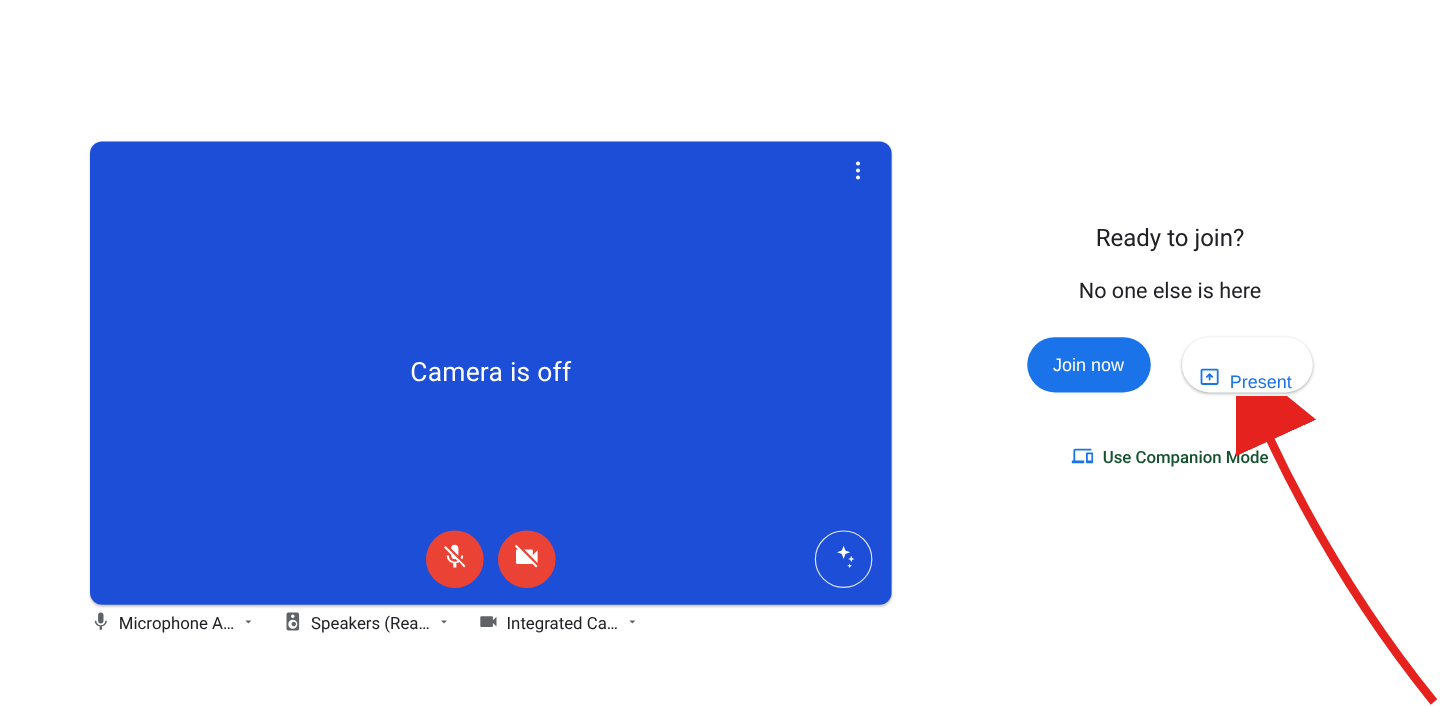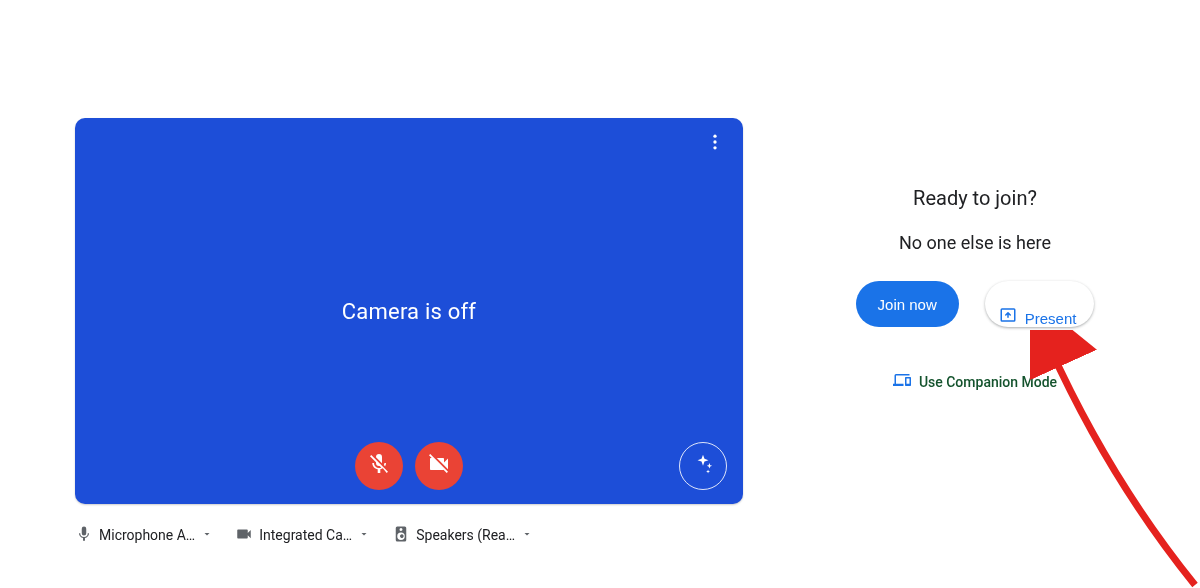--- a/index.html
+++ b/index.html
@@ -82,21 +82,21 @@
     border-radius: 50%;
     border: 1.5px solid rgba(255,255,255,0.85);
     display: flex;
     align-items: center;
     justify-content: center;
     cursor: pointer;
   }
   .effects-btn svg { fill: #ffffff; width: 22px; height: 22px; }
 
   .device-row {
-    margin-top: 15px;
+    margin-top: 0;
     display: flex;
     flex-direction: row;
     gap: 22px;
   }
   .device-sel {
     display: flex;
     align-items: center;
     height: 32px;
     font-size: 14px;
     color: #5f6368;
@@ -245,38 +245,38 @@
       <span>
         <svg class="caret" viewBox="0 0 24 24">
             <path d="M7 10l5 5 5-5z"></path>
           </svg>
       </span>
     </div>
 
     <div class="device-sel">
       <span>
         <svg class="dev-icon" viewBox="0 0 24 24">
-            <path d="M17 10.5V7c0-.55-.45-1-1-1H4c-.55 0-1 .45-1 1v10c0 .55.45 1 1 1h12c.55 0 1-.45 1-1v-3.5l4 4v-11l-4 4z"></path>
-          </svg>
-      </span>
-      <span class="lbl">Integrated Ca…</span>
+            <path d="M7 2h10a2 2 0 0 1 2 2v16a2 2 0 0 1-2 2H7a2 2 0 0 1-2-2V4a2 2 0 0 1 2-2zm5 2a2 2 0 1 0 .001 4.001A2 2 0 0 0 12 4zm0 6a5 5 0 1 0 .001 10.001A5 5 0 0 0 12 10zm0 2.5A2.5 2.5 0 1 1 12 17a2.5 2.5 0 0 1 0-4.5z"></path>
+          </svg>
+      </span>
+      <span class="lbl">Speakers (Rea…</span>
       <span>
         <svg class="caret" viewBox="0 0 24 24">
             <path d="M7 10l5 5 5-5z"></path>
           </svg>
       </span>
     </div>
 
     <div class="device-sel">
       <span>
         <svg class="dev-icon" viewBox="0 0 24 24">
-            <path d="M7 2h10a2 2 0 0 1 2 2v16a2 2 0 0 1-2 2H7a2 2 0 0 1-2-2V4a2 2 0 0 1 2-2zm5 2a2 2 0 1 0 .001 4.001A2 2 0 0 0 12 4zm0 6a5 5 0 1 0 .001 10.001A5 5 0 0 0 12 10zm0 2.5A2.5 2.5 0 1 1 12 17a2.5 2.5 0 0 1 0-4.5z"></path>
-          </svg>
-      </span>
-      <span class="lbl">Speakers (Rea…</span>
+            <path d="M17 10.5V7c0-.55-.45-1-1-1H4c-.55 0-1 .45-1 1v10c0 .55.45 1 1 1h12c.55 0 1-.45 1-1v-3.5l4 4v-11l-4 4z"></path>
+          </svg>
+      </span>
+      <span class="lbl">Integrated Ca…</span>
       <span>
         <svg class="caret" viewBox="0 0 24 24">
             <path d="M7 10l5 5 5-5z"></path>
           </svg>
       </span>
     </div>
   </div>
 
 </div>
 

